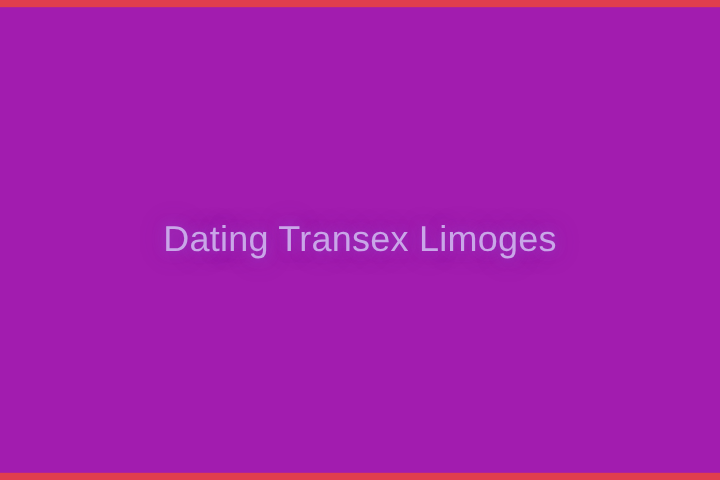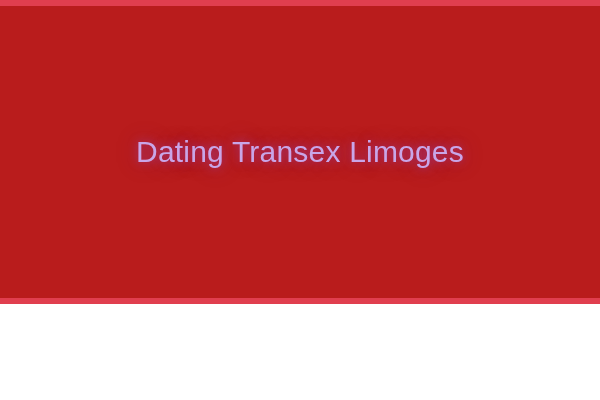--- a/index.html
+++ b/index.html
@@ -10,23 +10,23 @@
   }
 
   body {
     font-family: "Liberation Sans", sans-serif;
   }
 
   
   .banner {
     position: relative;
     width: 600px;
-    height: 304px;
+    height: 400px;
     overflow: hidden;
-    background-color: #b91c1c;
+    background-color: #a21caf;
     box-sizing: border-box;
   }
 
   
   .edge-bar {
     position: absolute;
     left: 0;
     width: 100%;
     height: 6px;
     background-color: #e03e4e;

